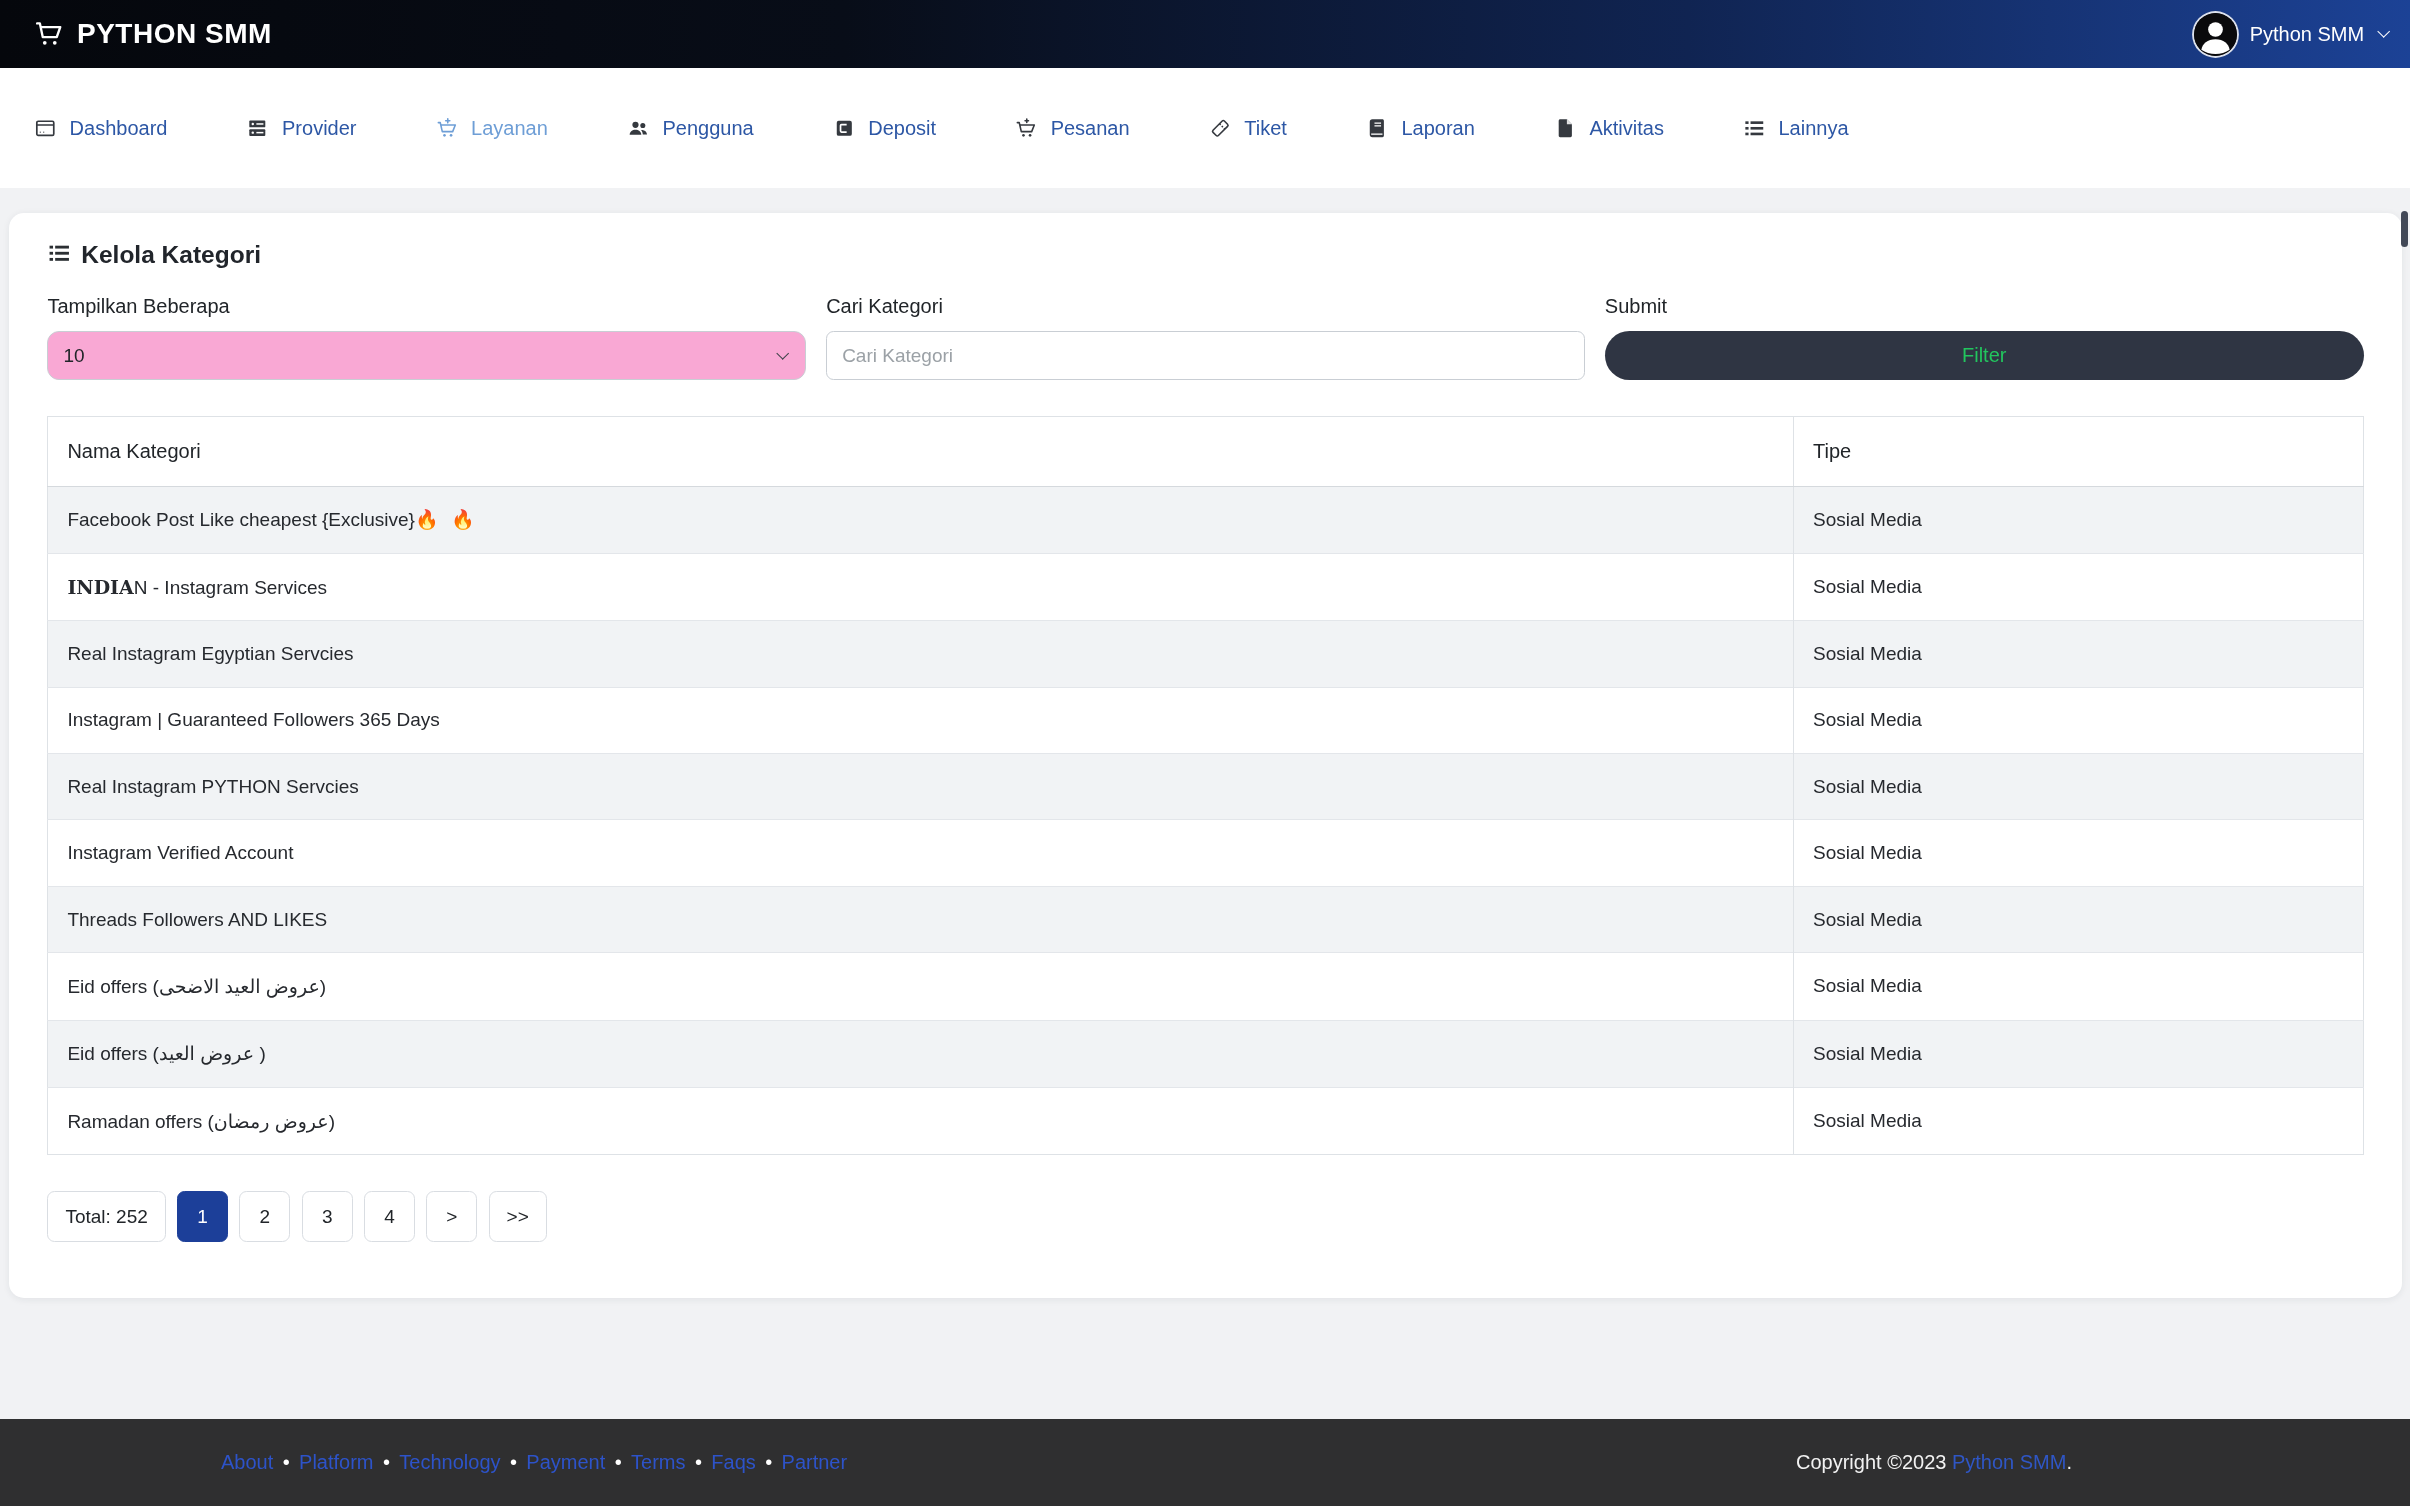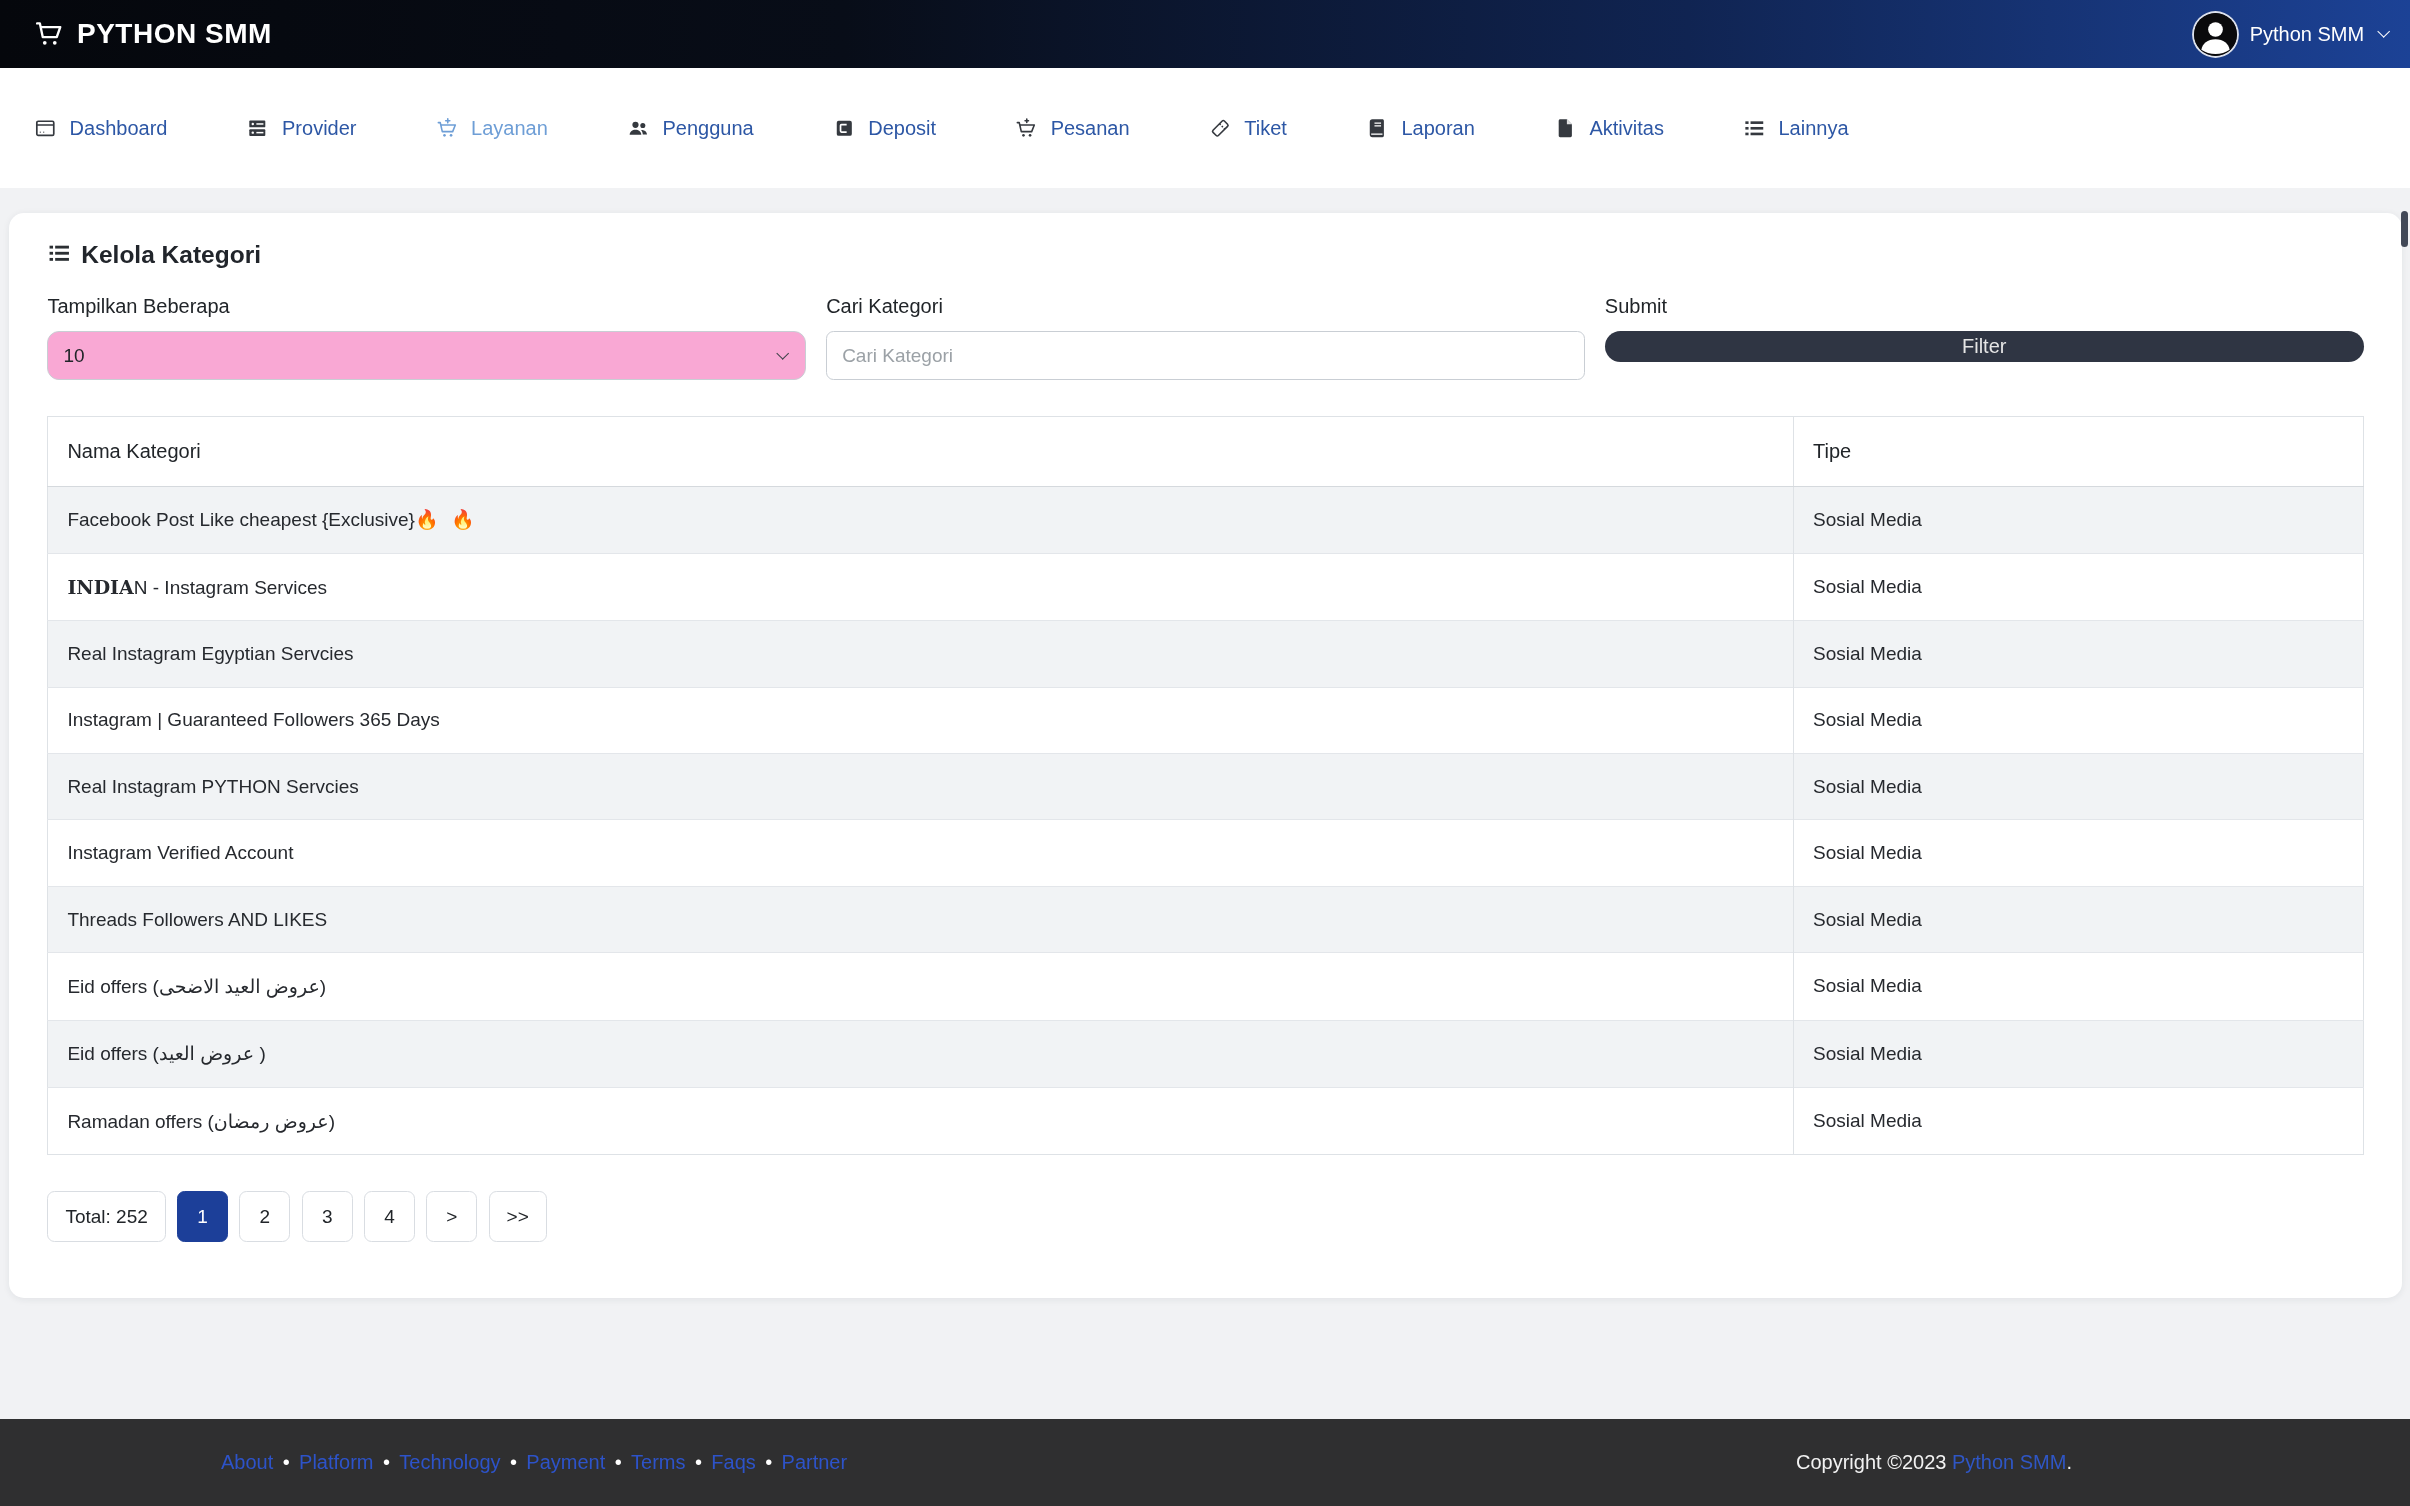--- a/index.html
+++ b/index.html
@@ -44,22 +44,22 @@
   .selectwrap { position:relative; }
   select.form-control { appearance:none; -webkit-appearance:none; width:100%; height:49px;
     border:0.9px solid #c9ced4; border-radius:12px; background:#f9a8d4; font-size:19px;
     color:#212529; padding:0 41px 0 15px; font-family:"Liberation Sans",sans-serif; }
   .selectwrap .sel-chev { position:absolute; right:19px; top:18px; width:9.4px; height:9.4px;
     border-right:1.9px solid #3c4248; border-bottom:1.9px solid #3c4248; transform:rotate(45deg);
     pointer-events:none; }
   input.form-control { width:100%; height:49px; border:0.9px solid #c9ced4; border-radius:7.5px;
     font-size:19px; color:#212529; padding:0 15px; font-family:"Liberation Sans",sans-serif; }
   input.form-control::placeholder { color:#9ba1a6; }
-  .btn-filter { width:100%; height:31px; border:none; border-radius:24.5px; background:#2f3543;
-    color:#e5e5e5; font-size:20px; cursor:pointer; font-family:"Liberation Sans",sans-serif; }
+  .btn-filter { width:100%; height:49px; border:none; border-radius:24.5px; background:#2f3543;
+    color:#22c55e; font-size:20px; cursor:pointer; font-family:"Liberation Sans",sans-serif; }
 
   
   table.cat-table { width:100%; border-collapse:collapse; border:0.9px solid #dee2e6;
     font-size:19px; color:#26292e; }
   .cat-table th { text-align:left; font-size:20px; font-weight:normal; color:#212529;
     padding:22.6px 19px; border-bottom:1.9px solid #d5d9dd; background:#fff; }
   .cat-table td { padding:21.7px 19px; border-top:0.9px solid #e3e6ea; }
   .cat-table th.col-tipe, .cat-table td.cell-tipe { border-left:0.9px solid #dee2e6; width:24.6%; }
   .cat-table tbody tr:nth-child(odd) { background:#f1f3f5; }
   .cat-table tbody tr:nth-child(even) { background:#fff; }

